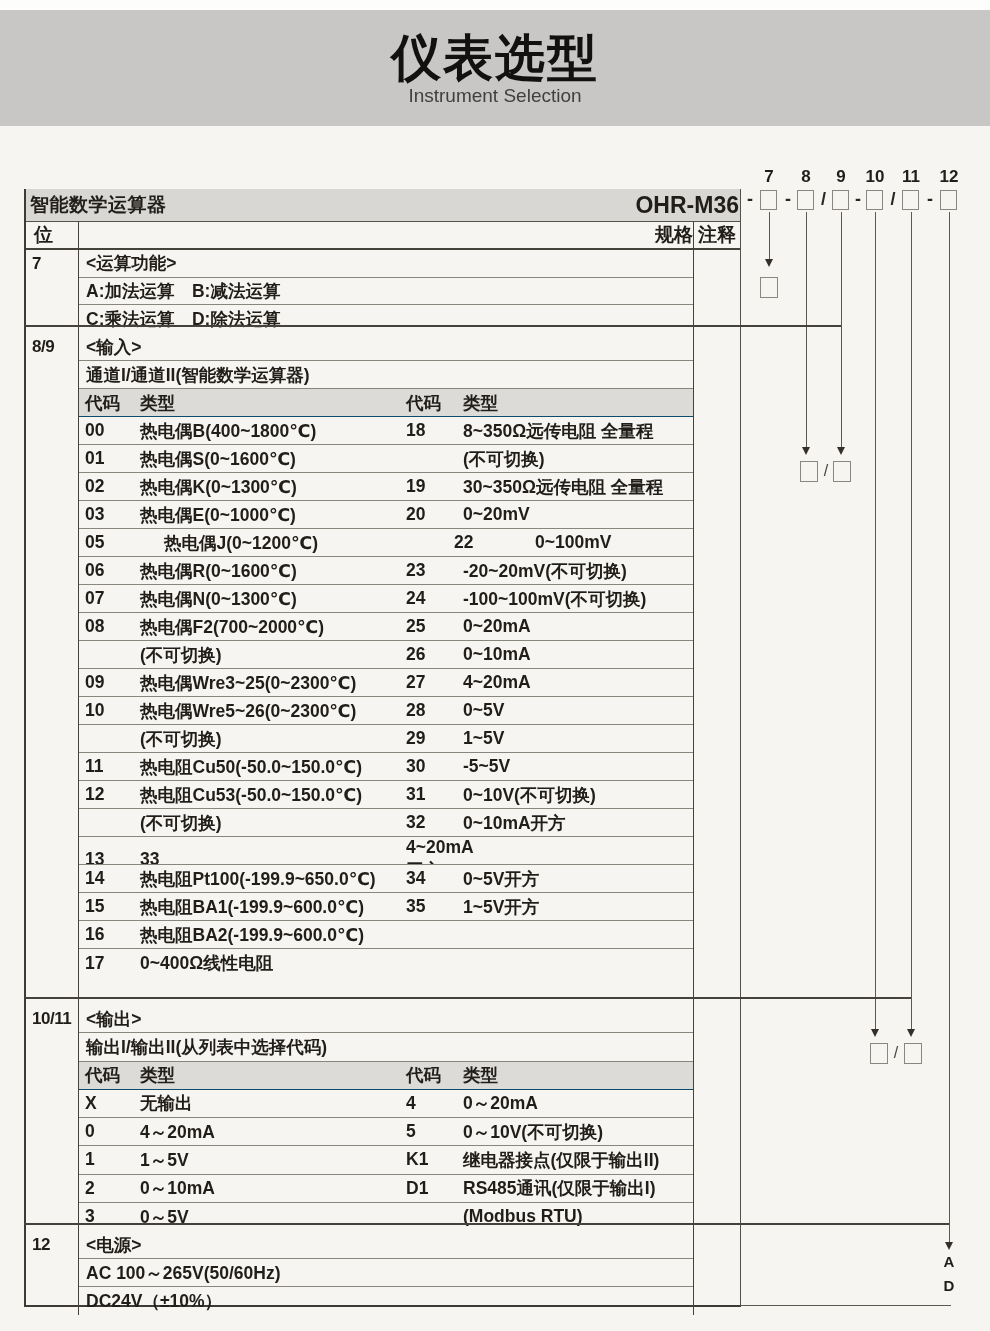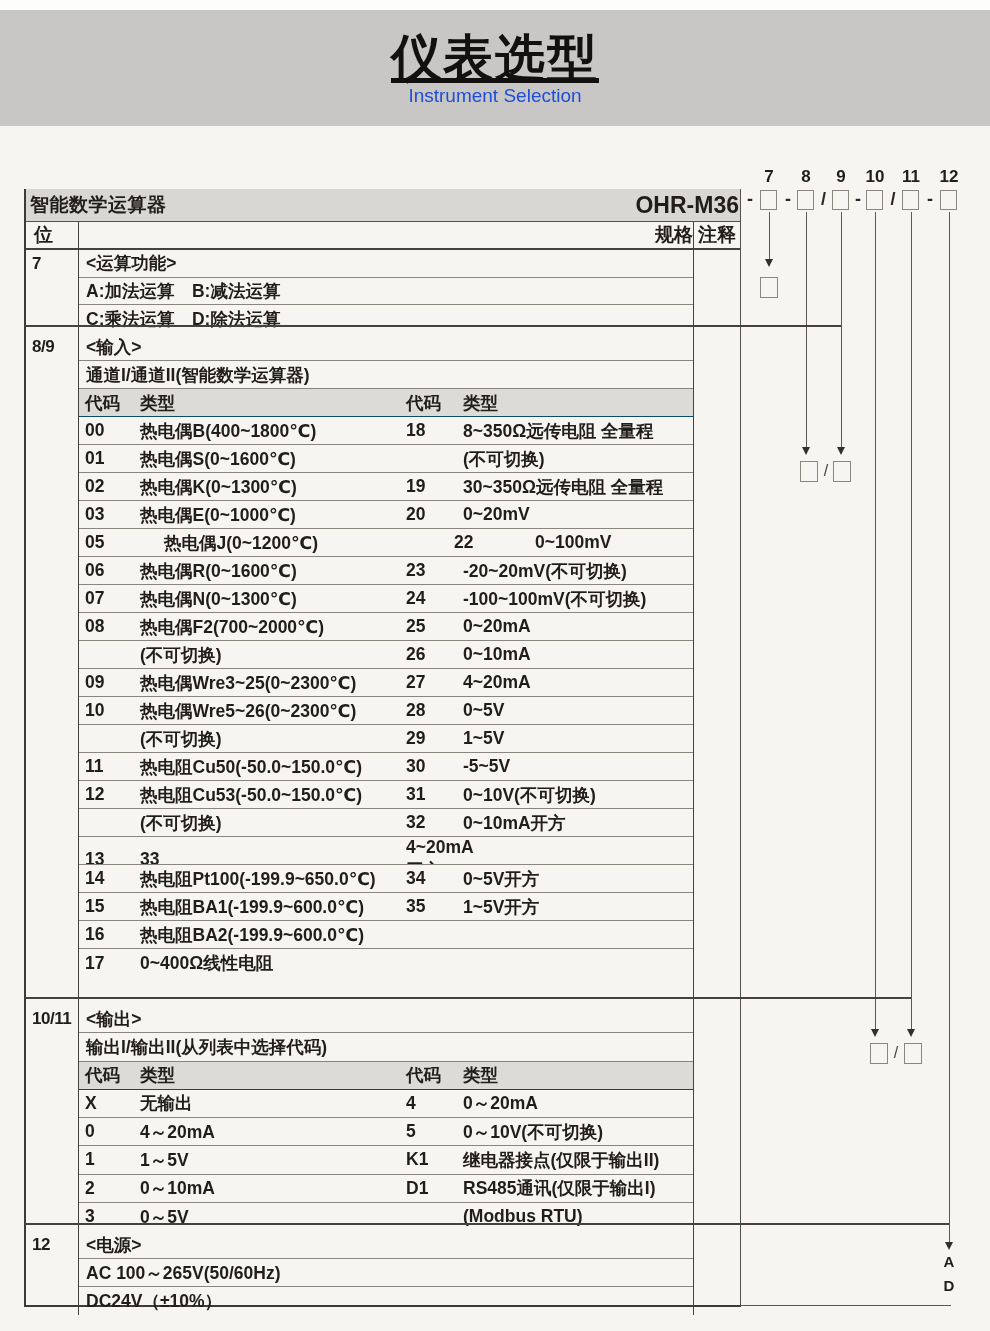--- a/index.html
+++ b/index.html
@@ -1,21 +1,21 @@
 <!DOCTYPE html>
 <html><head>
 <meta charset="utf-8">
 <style>
   html,body{margin:0;padding:0;background:#e9e8e6;}
   .page{position:relative;width:990px;height:1331px;background:#f6f5f2;overflow:hidden;
         font-family:"Liberation Sans","DejaVu Sans",sans-serif;color:#211e1a;}
   .top-white{position:absolute;left:0;top:0;width:990px;height:10px;background:#fdfdfc;}
   .band{position:absolute;left:0;top:10px;width:990px;height:116px;background:#c8c7c5;text-align:center;}
-  .band .t{font-size:50px;font-weight:700;letter-spacing:2px;margin-top:20px;line-height:56px;color:#121110;text-decoration:underline;}
-  .band .s{font-size:19px;font-weight:500;line-height:20px;color:#1d4ed8;margin-top:0px;}
+  .band .t{font-size:50px;font-weight:700;letter-spacing:2px;margin-top:20px;line-height:56px;color:#121110;}
+  .band .s{font-size:19px;font-weight:500;line-height:20px;color:#404040;margin-top:0px;}
 
   
   .tableWrap{position:absolute;left:24px;top:189px;width:717px;height:1118px;box-sizing:border-box;
              border-left:2px solid #3e3a34;border-right:1px solid #55504a;border-bottom:2px solid #3e3a34;}
   .productBand{height:32px;background:#d8d7d4;display:flex;justify-content:space-between;align-items:center;
                padding:0 1px 0 4px;overflow:hidden;}
   .pname{font-size:19px;font-weight:700;letter-spacing:0.5px;}
   .pmodel{font-size:23px;font-weight:700;letter-spacing:0px;}
   .thead{height:29px;box-sizing:border-box;border-top:1px solid #55504a;border-bottom:2px solid #45413b;
          display:flex;font-size:19px;font-weight:700;}

